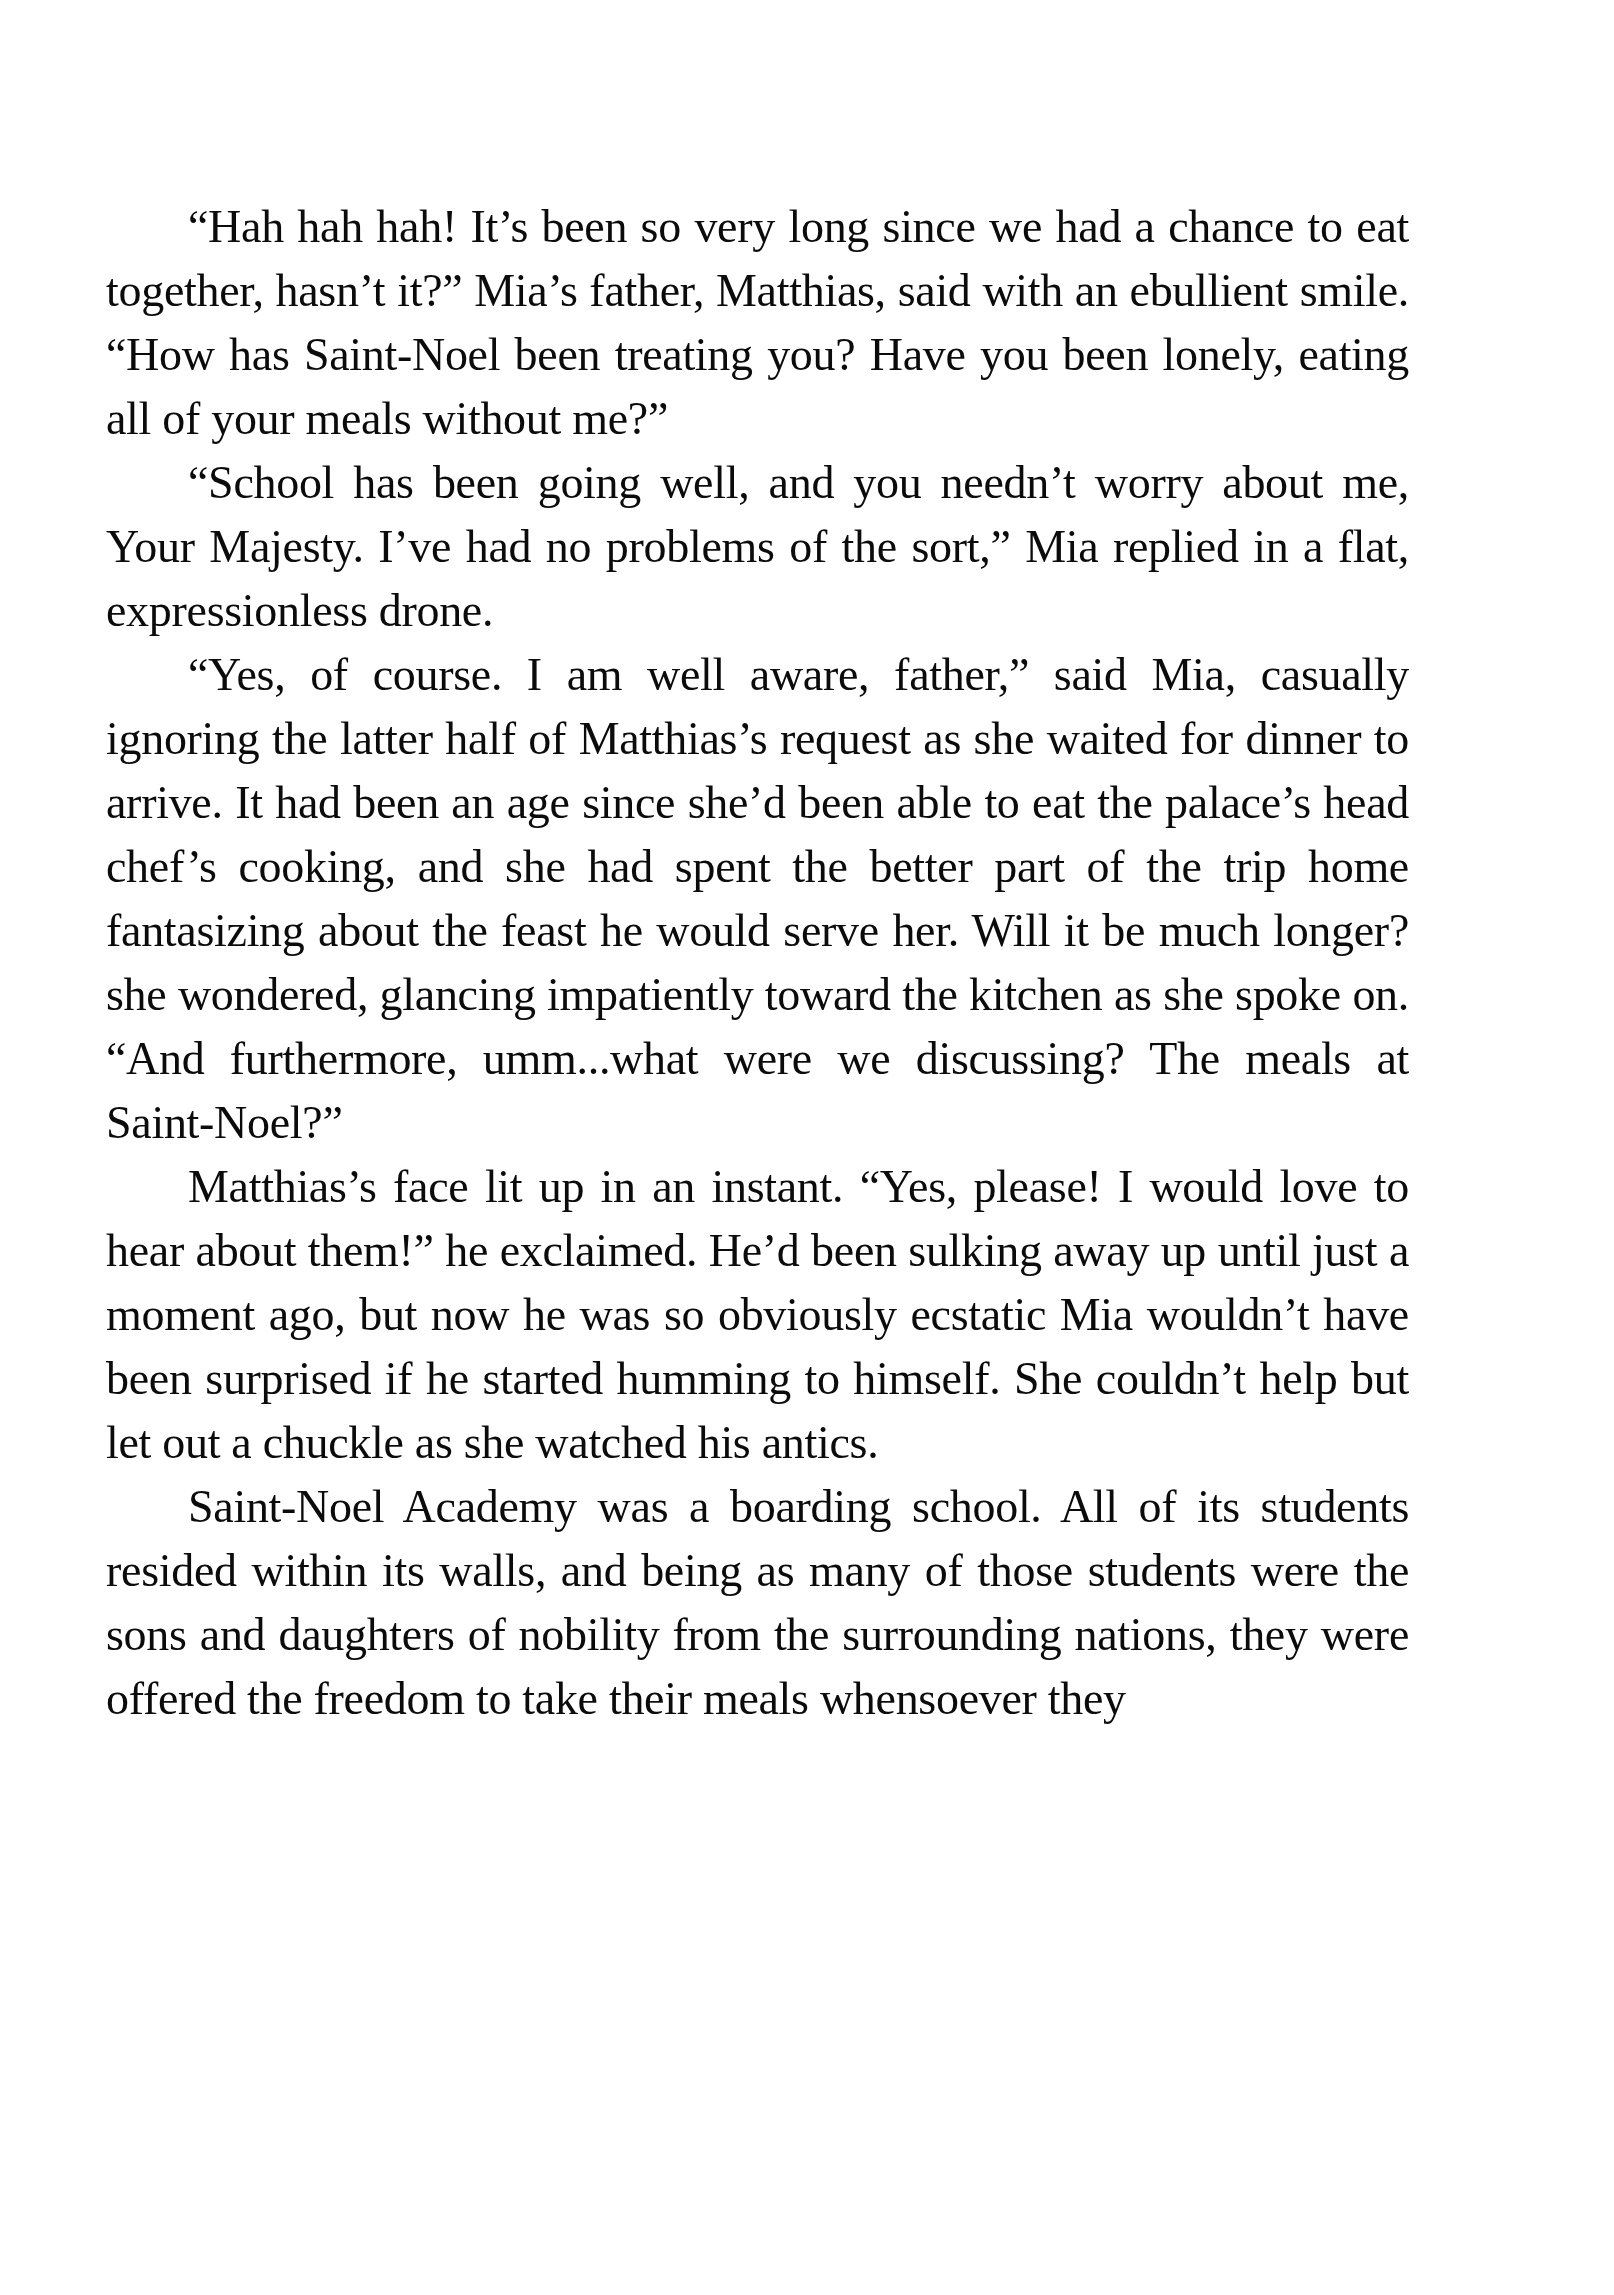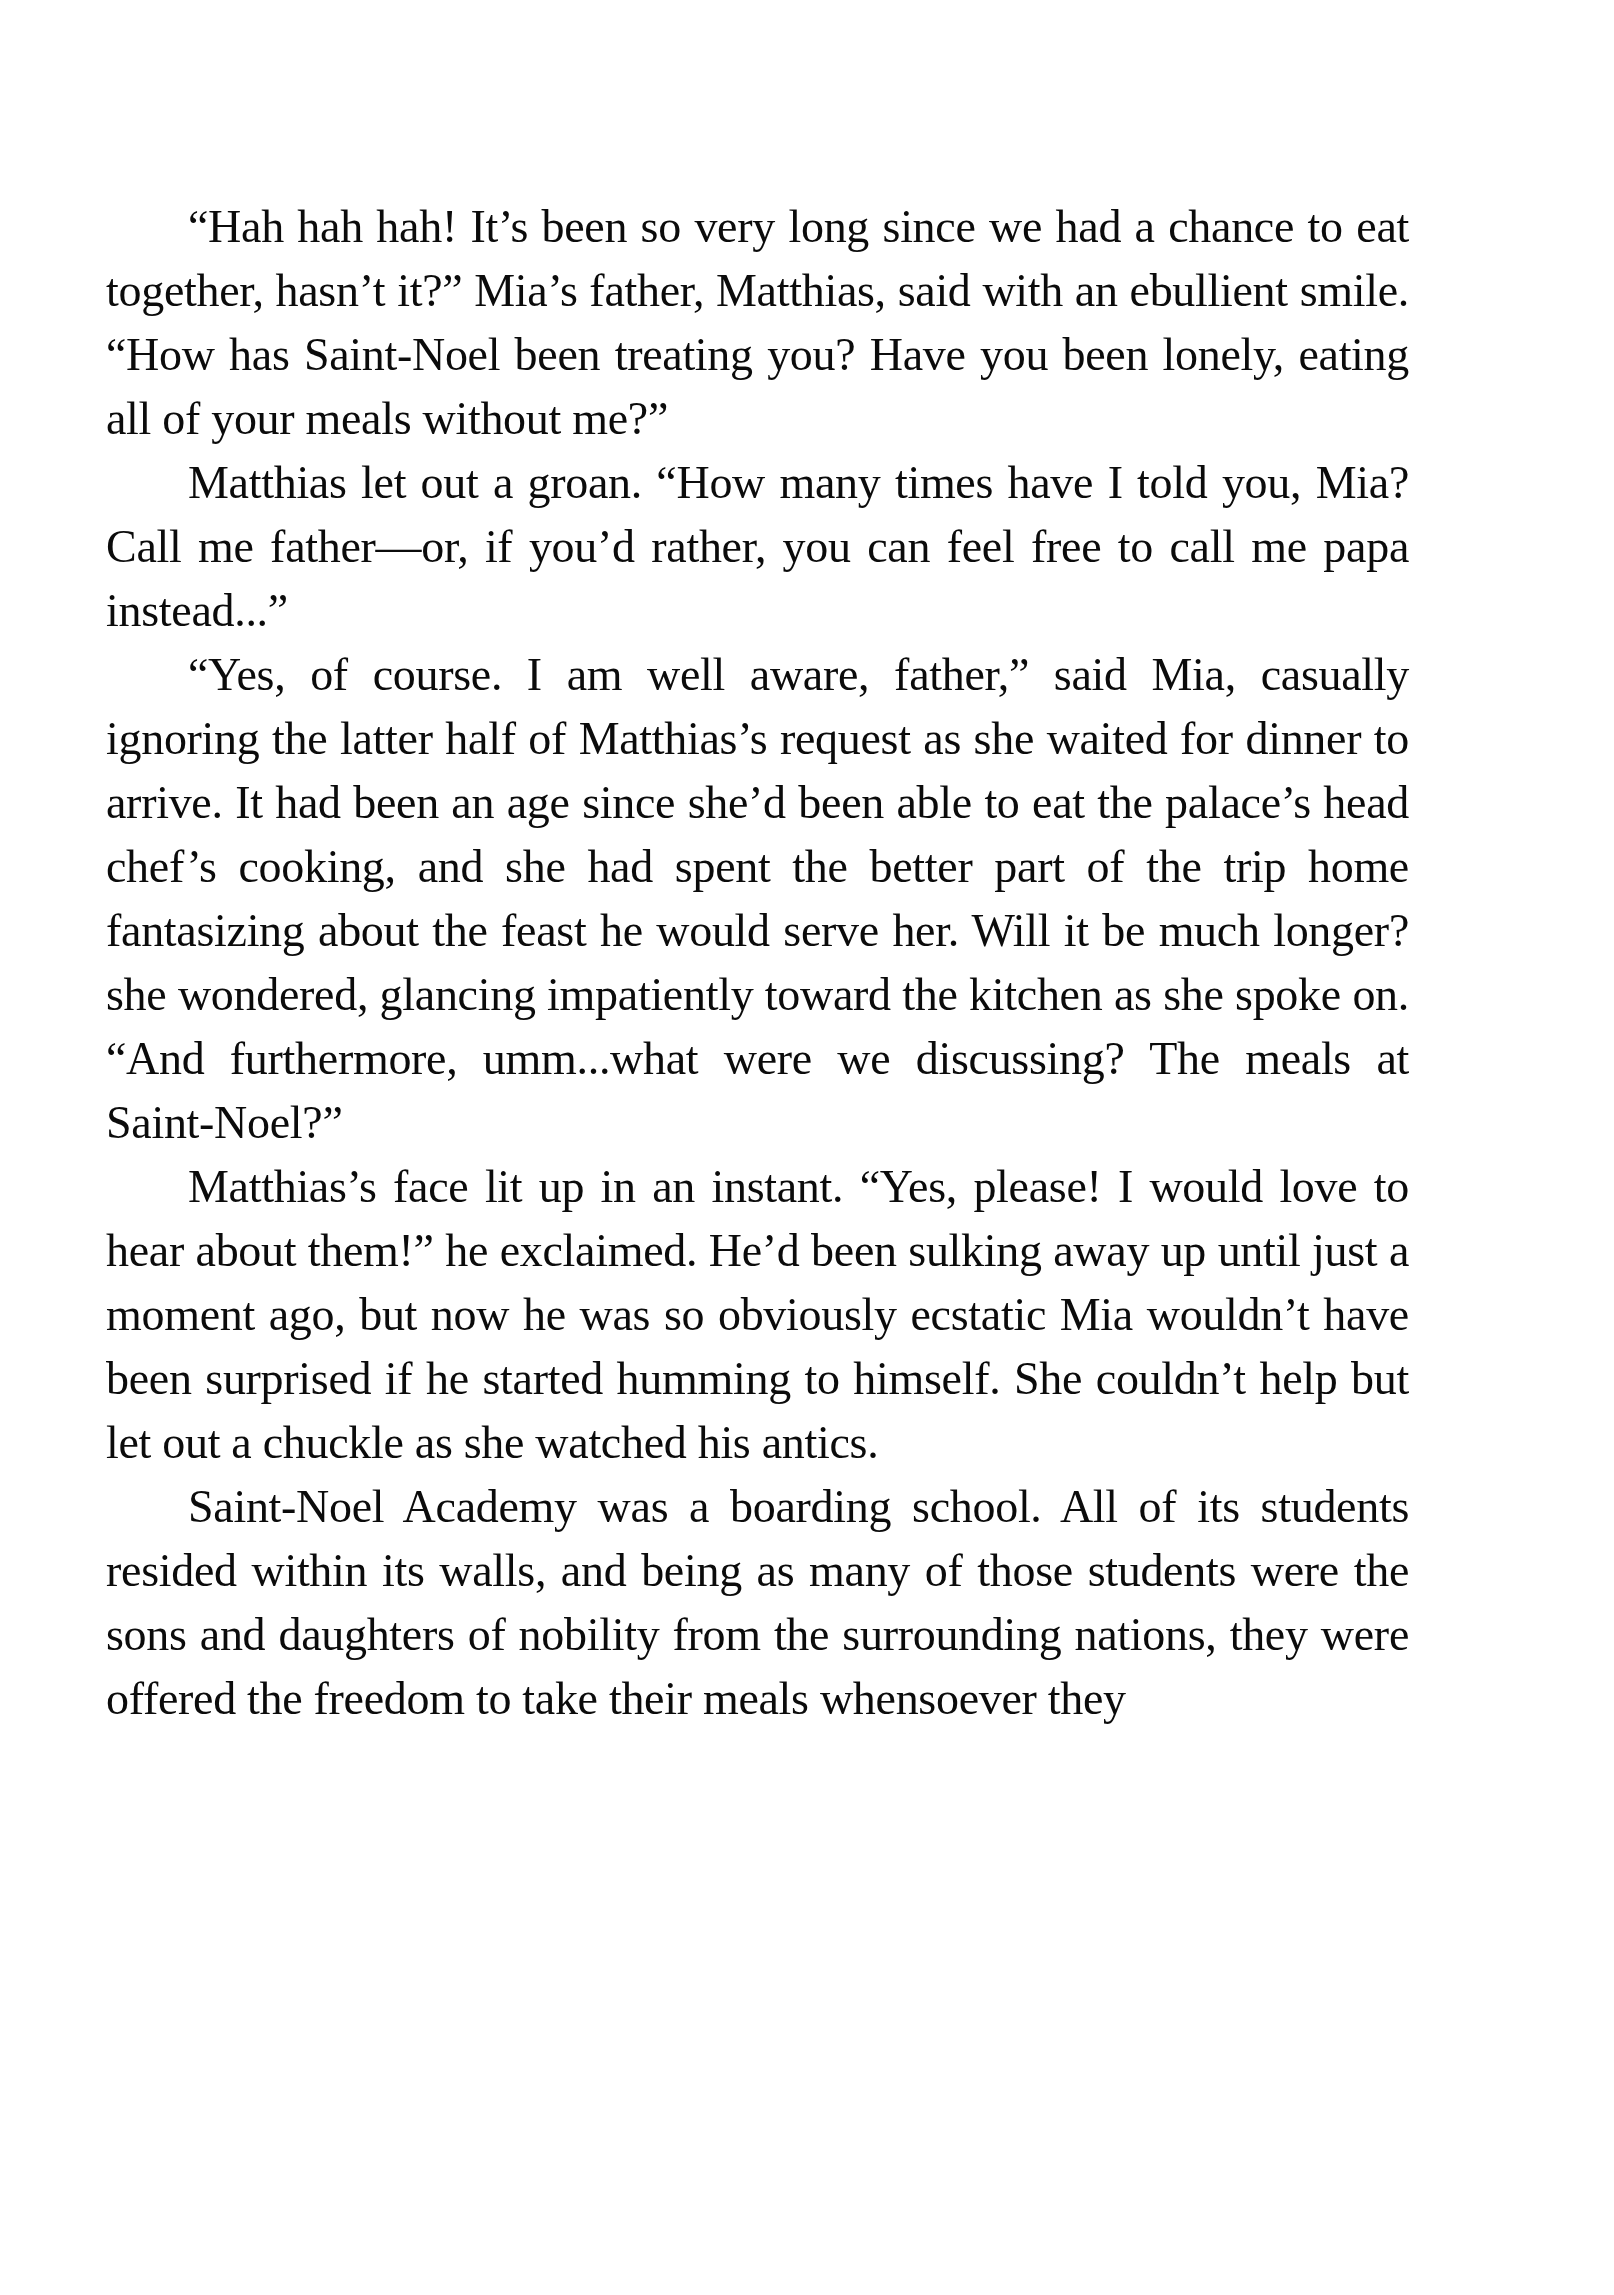--- a/index.html
+++ b/index.html
@@ -35,22 +35,22 @@
   .run.italic { }
 </style>
 </head>
 <body>
 
 <div class="page">
   <div class="text-block">
 
     <p><span class="run">“Hah hah hah! It’s been so very long since we had a chance to eat together, hasn’t it?” Mia’s father, Matthias, said with an ebullient smile. “How has Saint-Noel been treating you? Have you been lonely, eating all of your meals without me?”</span></p>
 
+    <p><span class="run">“School has been going well, and you needn’t worry about me, Your Majesty. I’ve had no problems of the sort,” Mia replied in a flat, expressionless drone.</span></p>
 
-    <p><span class="run">Matthias let out a groan. “How many times have I told you, Mia? Call me father—or, if you’d rather, you can feel free to call me papa instead...”</span></p>
 
     <p><span class="run">“Yes, of course. I am well aware, </span><span class="run italic">father</span><span class="run">,” said Mia, casually ignoring the latter half of Matthias’s request as she waited for dinner to arrive. It had been an age since she’d been able to eat the palace’s head chef’s cooking, and she had spent the better part of the trip home fantasizing about the feast he would serve her. </span><span class="run italic">Will it be much longer?</span><span class="run"> she wondered, glancing impatiently toward the kitchen as she spoke on. “And furthermore, umm...what were we discussing? The meals at Saint-Noel?”</span></p>
 
     <p><span class="run">Matthias’s face lit up in an instant. “Yes, please! I would love to hear about them!” he exclaimed. He’d been sulking away up until just a moment ago, but now he was so obviously ecstatic Mia wouldn’t have been surprised if he started humming to himself. She couldn’t help but let out a chuckle as she watched his antics.</span></p>
 
 
     <p><span class="run">Saint-Noel Academy was a boarding school. All of its students resided within its walls, and being as many of those students were the sons and daughters of nobility from the surrounding nations, they were offered the freedom to take their meals whensoever they</span></p>
 
   </div>
 </div>

